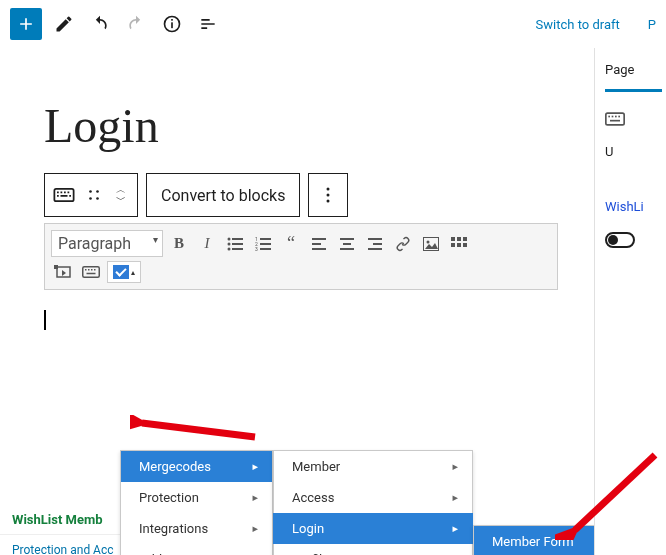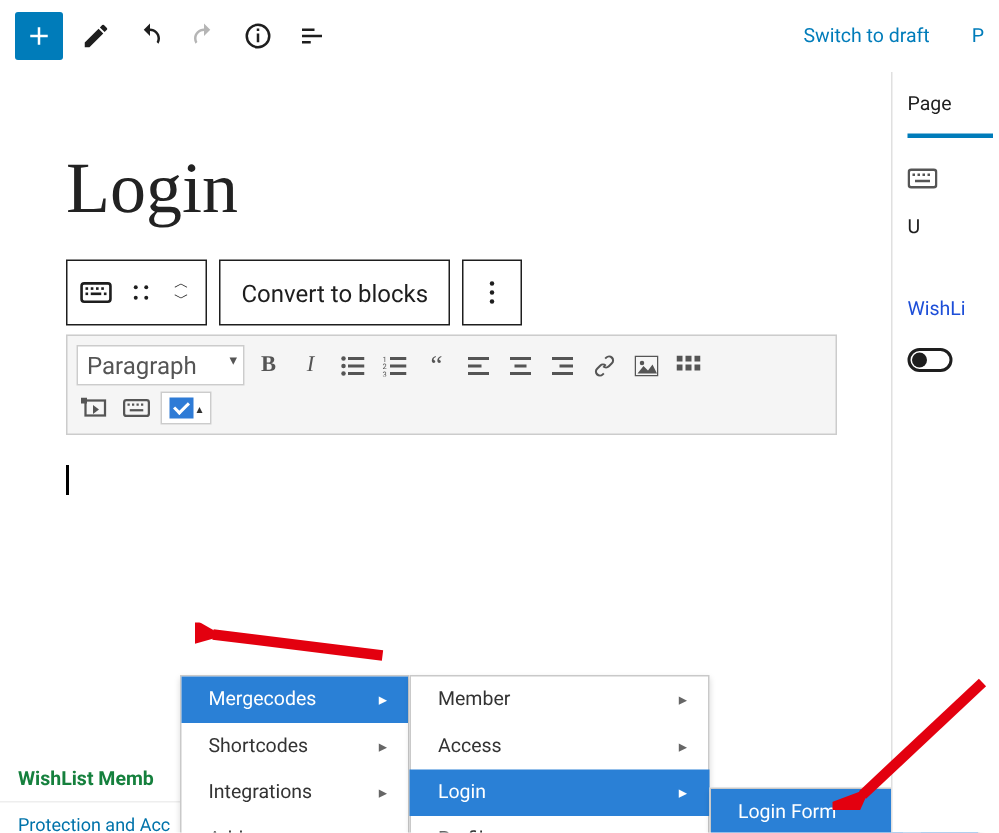--- a/index.html
+++ b/index.html
@@ -413,21 +413,21 @@
   <a>Protection and Acc</a>
 
 </div>
 
 <div id="menu1" class="menu">
     <div class="menu-item sel">
       <span>Mergecodes</span>
       <span class="chev">▸</span>
     </div>
     <div class="menu-item">
-      <span>Shortcodes</span>
+      <span>Protection</span>
       <span class="chev">▸</span>
     </div>
     <div class="menu-item">
       <span>Integrations</span>
       <span class="chev">▸</span>
     </div>
     <div class="menu-item">
       <span>Add-ons</span>
       <span class="chev">▸</span>
     </div>
@@ -445,21 +445,21 @@
       <span>Login</span>
       <span class="chev">▸</span>
     </div>
     <div class="menu-item">
       <span>Profile</span>
       <span class="chev">▸</span>
     </div>
   </div>
 <div id="menu3" class="menu">
     <div class="menu-item sel">
-      <span>Login Form</span>
+      <span>Member Form</span>
     </div>
   </div>
 
 <div class="vscroll">
   <div class="thumb"></div>
 </div>
 
 <div class="rsidebar">
   <div class="tab">Page</div>
   <div class="row">

